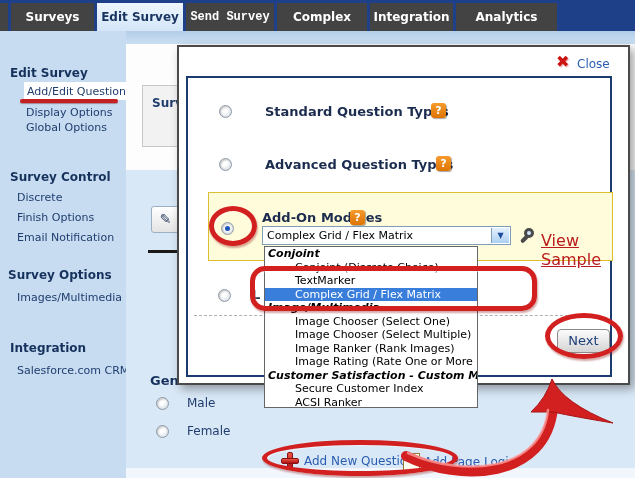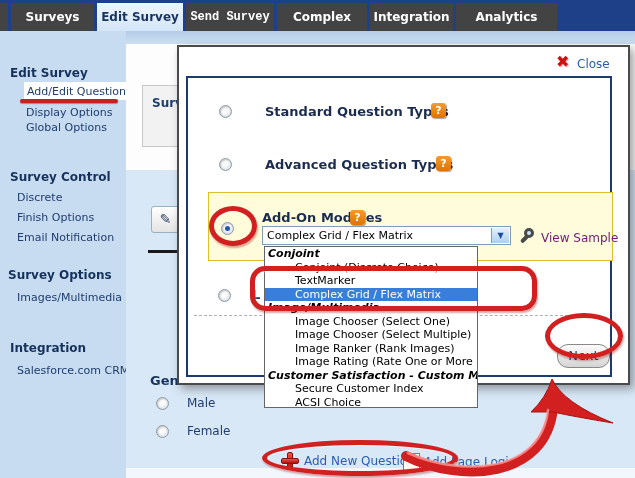--- a/index.html
+++ b/index.html
@@ -67,24 +67,24 @@
     box-shadow:1px 1px 1px rgba(0,0,0,.35);z-index:12;cursor:pointer;}
   .yellowbox{left:208px;top:192px;width:405px;height:69px;background:#fffcdc;border:1px solid #dcbe2e;box-sizing:border-box;z-index:11;}
   .select{left:262px;top:226px;width:249px;height:19px;background:#ffffff;border:1px solid #7f9db9;box-sizing:border-box;z-index:12;cursor:pointer;}
   .select .val{position:absolute;left:4px;top:2px;font-size:11px;color:#000;white-space:nowrap;}
   .select .btn{position:absolute;right:1px;top:1px;width:17px;height:15px;
     background:linear-gradient(#e4f1fd,#aed0f2);border-left:1px solid #7f9db9;
     text-align:center;line-height:15px;font-size:8px;color:#1d4d9e;}
   .mag{left:519px;top:227px;width:20px;height:20px;z-index:12;cursor:pointer;}
   .mag .lens{position:absolute;left:5px;top:1px;width:10px;height:10px;border:3px solid #4a4a4a;border-radius:50%;background:#cfe4fa;box-sizing:border-box;}
   .mag .handle{position:absolute;left:1px;top:10px;width:9px;height:4px;background:#4a4a4a;border-radius:2px;transform:rotate(-45deg);}
-  .viewsample{left:541px;top:231px;font-size:12px;color:#701a75;z-index:12;}
+  .viewsample{left:541px;top:231px;font-size:16px;color:#b91c1c;z-index:12;text-decoration:underline;}
   .dashline{left:194px;top:315px;width:404px;height:0;border-top:1px dashed #b0b0b0;z-index:11;}
-  .nextbtn{left:557px;top:344px;width:53px;height:24px;background:linear-gradient(#fcfcfc,#d4d4d4);
-    border:1px solid #8a8a8a;border-radius:11px;box-sizing:border-box;
+  .nextbtn{left:557px;top:329px;width:53px;height:24px;background:linear-gradient(#fcfcfc,#d4d4d4);
+    border:1px solid #8a8a8a;border-radius:4px;box-sizing:border-box;
     font-size:13px;color:#1d3f77;text-align:center;line-height:22px;z-index:12;cursor:pointer;}
   .hidden-frag{left:252px;top:287px;font-size:13px;font-weight:bold;color:#1b2c4e;z-index:11;}
   
   .ddlist{left:264px;top:246px;width:214px;height:162px;background:#ffffff;border:1px solid #666;box-sizing:border-box;z-index:20;}
   .dd{height:13.5px;line-height:13.5px;font-size:11px;color:#000;white-space:nowrap;overflow:hidden;cursor:pointer;}
   .dd.group{font-weight:bold;font-style:italic;padding-left:3px;}
   .dd.item{padding-left:30px;}
   .dd.hl{background:#3a7edb;color:#ffffff;}
   
   .anno{z-index:30;pointer-events:none;}
@@ -189,21 +189,21 @@
     <div class="dd item">Conjoint (Discrete Choice)</div>
     <div class="dd item">TextMarker</div>
     <div class="dd item hl">Complex Grid / Flex Matrix</div>
     <div class="dd group">Image/Multimedia</div>
     <div class="dd item">Image Chooser (Select One)</div>
     <div class="dd item">Image Chooser (Select Multiple)</div>
     <div class="dd item">Image Ranker (Rank Images)</div>
     <div class="dd item">Image Rating (Rate One or More Images)</div>
     <div class="dd group">Customer Satisfaction - Custom Models</div>
     <div class="dd item">Secure Customer Index</div>
-    <div class="dd item">ACSI Choice</div>
+    <div class="dd item">ACSI Ranker</div>
   </div>
 
   <div class="abs anno red-underline"></div>
   <div class="abs anno red-ellipse ell-radio"></div>
   <div class="abs anno red-rect"></div>
   <div class="abs anno red-ellipse ell-next"></div>
   <div class="abs anno red-ellipse ell-addq"></div>
   <svg class="abs anno" style="left:398px;top:376px;" width="237" height="102" viewBox="0 0 237 102">
     <path d="M8 80 C 62 107, 148 103, 155 32" stroke="#d22020" stroke-width="10" fill="none" stroke-linecap="round"></path>
     <path d="M155 36 L133 36 Q148 22 154 3 Q165 27 215 47 Q178 41 155 36 Z" fill="#d22020" stroke="#a81414" stroke-width="1"></path>

